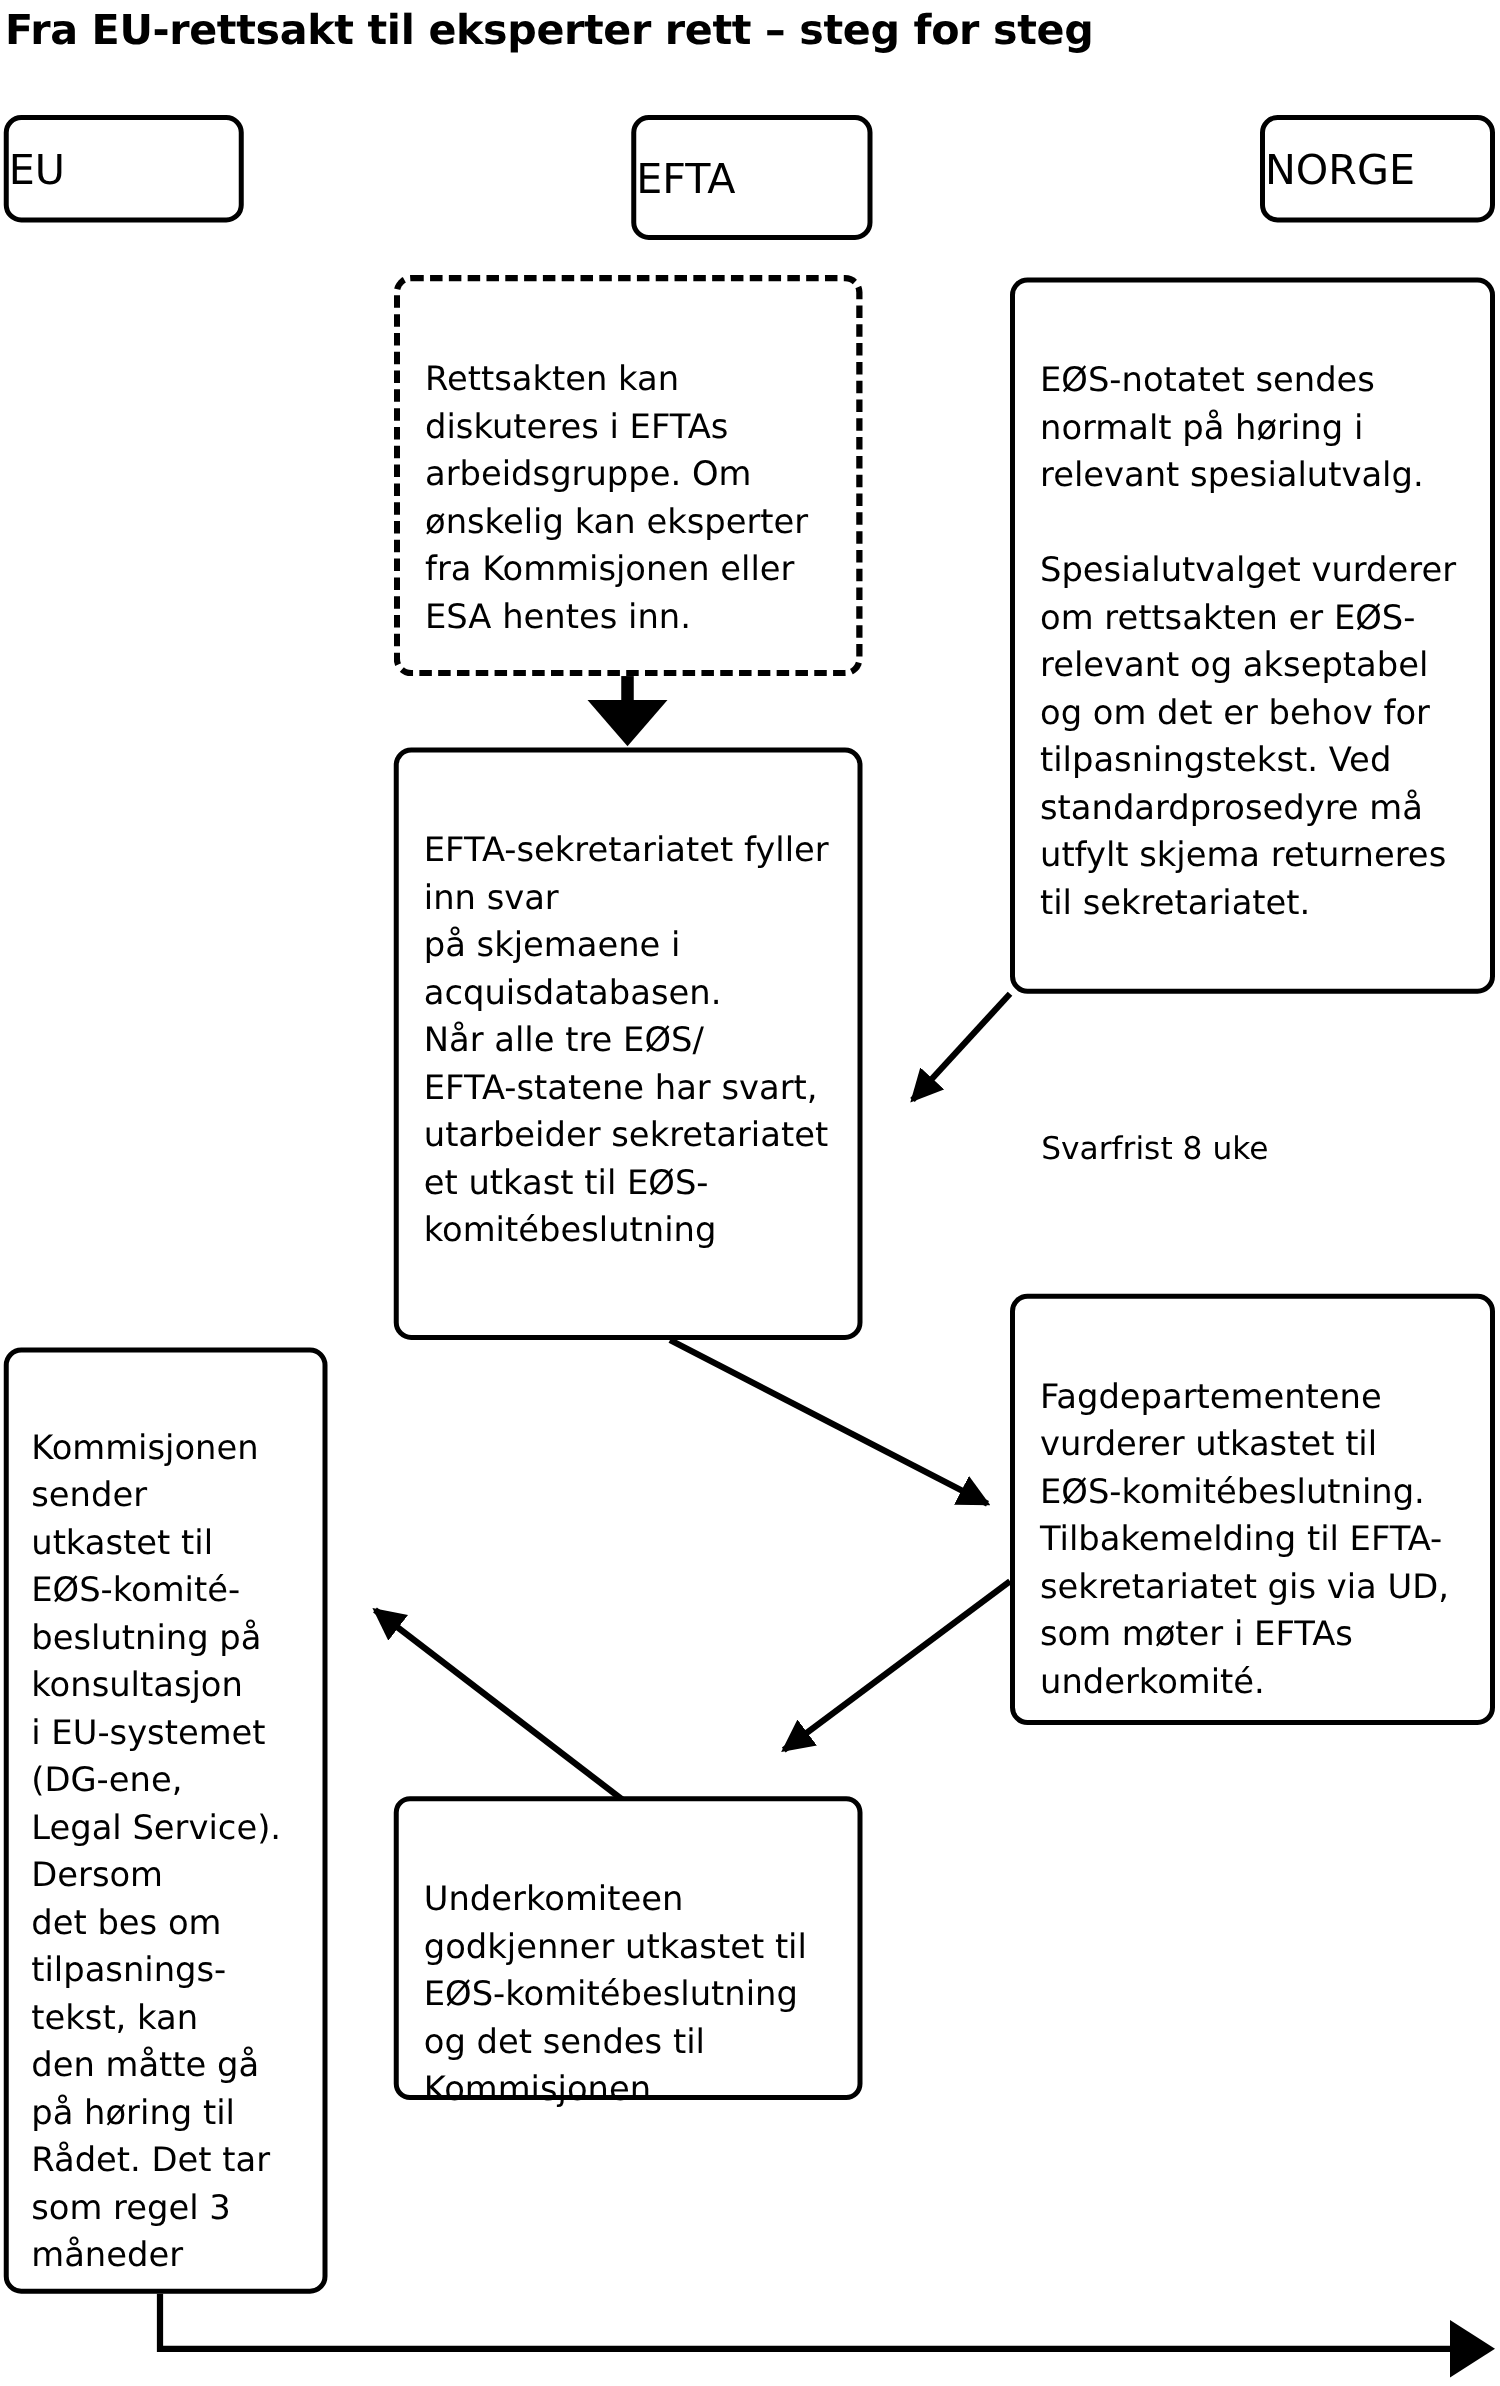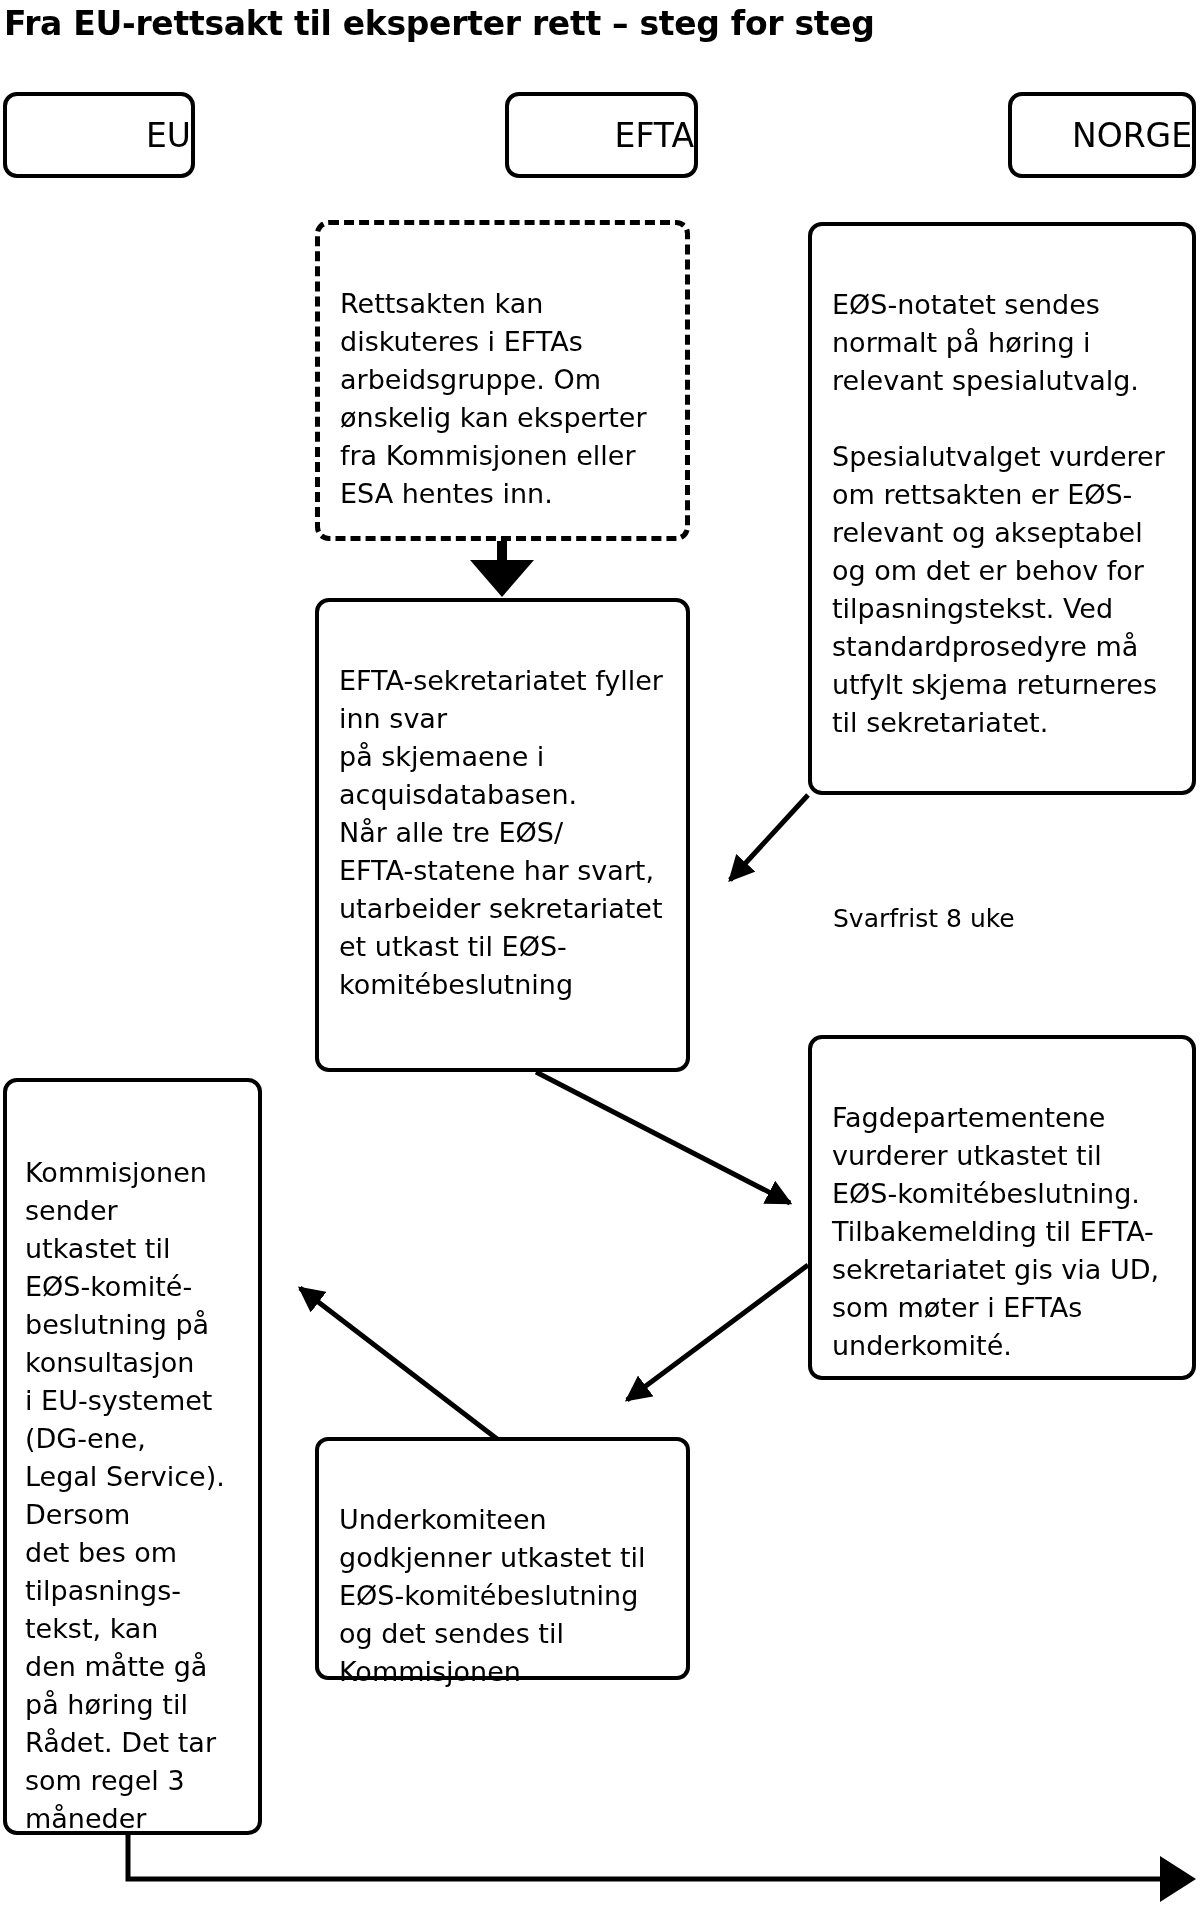--- a/index.html
+++ b/index.html
@@ -9,21 +9,21 @@
   .title{
     position:absolute;left:4px;top:4px;width:900px;
     font-family:"DejaVu Sans","Liberation Sans",sans-serif;
     font-weight:700;font-size:33px;line-height:40px;color:#000000;
     letter-spacing:-0.3px;white-space:nowrap;
   }
 
   .hdr{
     position:absolute;box-sizing:border-box;
     border:4px solid #000000;border-radius:14px;background:#ffffff;
-    display:flex;align-items:center;justify-content:flex-end;
+    display:flex;align-items:center;justify-content:flex-start;
     font-size:33px;color:#000000;font-weight:400;
   }
 
   .box{
     position:absolute;box-sizing:border-box;
     border:4px solid #000000;border-radius:14px;background:#ffffff;
     color:#000000;font-size:27px;line-height:38px;
     padding:22px 20px 18px 20px;
     white-space:pre-line;
   }
@@ -41,21 +41,21 @@
 <body>
 
 <div id="canvas">
 
   <div class="title">Fra EU-rettsakt til eksperter rett – steg for steg</div>
 
   <div class="hdr" style="left:3px;top:92px;width:192px;height:86px;">
     <span>EU</span>
   </div>
 
-  <div class="hdr" style="left:505px;top:92px;width:193px;height:86px;">
+  <div class="hdr" style="left:505px;top:92px;width:193px;height:100px;">
     <span>EFTA</span>
   </div>
 
   <div class="hdr" style="left:1008px;top:92px;width:188px;height:86px;">
     <span>NORGE</span>
   </div>
 
   <svg class="svglayer" viewBox="0 0 1200 1909">
     <defs>
       <marker id="arrowSolid" viewBox="0 0 10 10" refX="9" refY="5" markerWidth="5.2" markerHeight="5.2" orient="auto-start-reverse">
@@ -104,21 +104,21 @@
   <div class="box" style="left:808px;top:1035px;width:388px;height:345px;">
     <span>Fagdepartementene vurderer utkastet til EØS-komitébeslutning. Tilbakemelding til EFTA-sekretariatet gis via UD, som møter i EFTAs underkomité.</span>
   </div>
 
   <div class="box" style="left:808px;top:222px;width:388px;height:573px;">
     <span>EØS-notatet sendes normalt på høring i relevant spesialutvalg.
 
 Spesialutvalget vurderer om rettsakten er EØS-relevant og akseptabel og om det er behov for tilpasningstekst. Ved standardprosedyre må utfylt skjema returneres til sekretariatet.</span>
   </div>
 
-  <div class="box" style="left:3px;top:1078px;width:259px;height:757px;padding:34px 16px 16px 18px;">
+  <div class="box" style="left:3px;top:1078px;width:259px;height:757px;padding:20px 16px 16px 18px;">
     <span>Kommisjonen sender
 utkastet til
 EØS-komité-beslutning på konsultasjon
 i EU-systemet (DG-ene,
 Legal Service).
 Dersom
 det bes om tilpasnings-tekst, kan
 den måtte gå
 på høring til
 Rådet. Det tar som regel 3 måneder</span>

